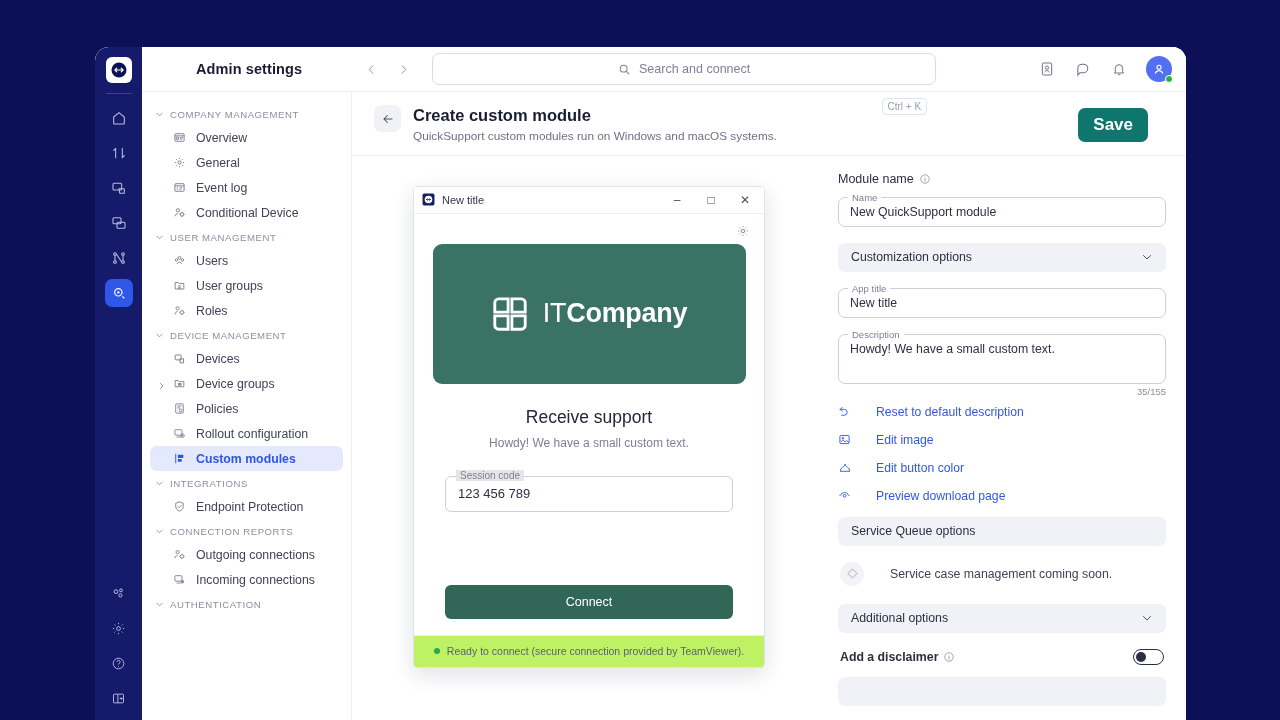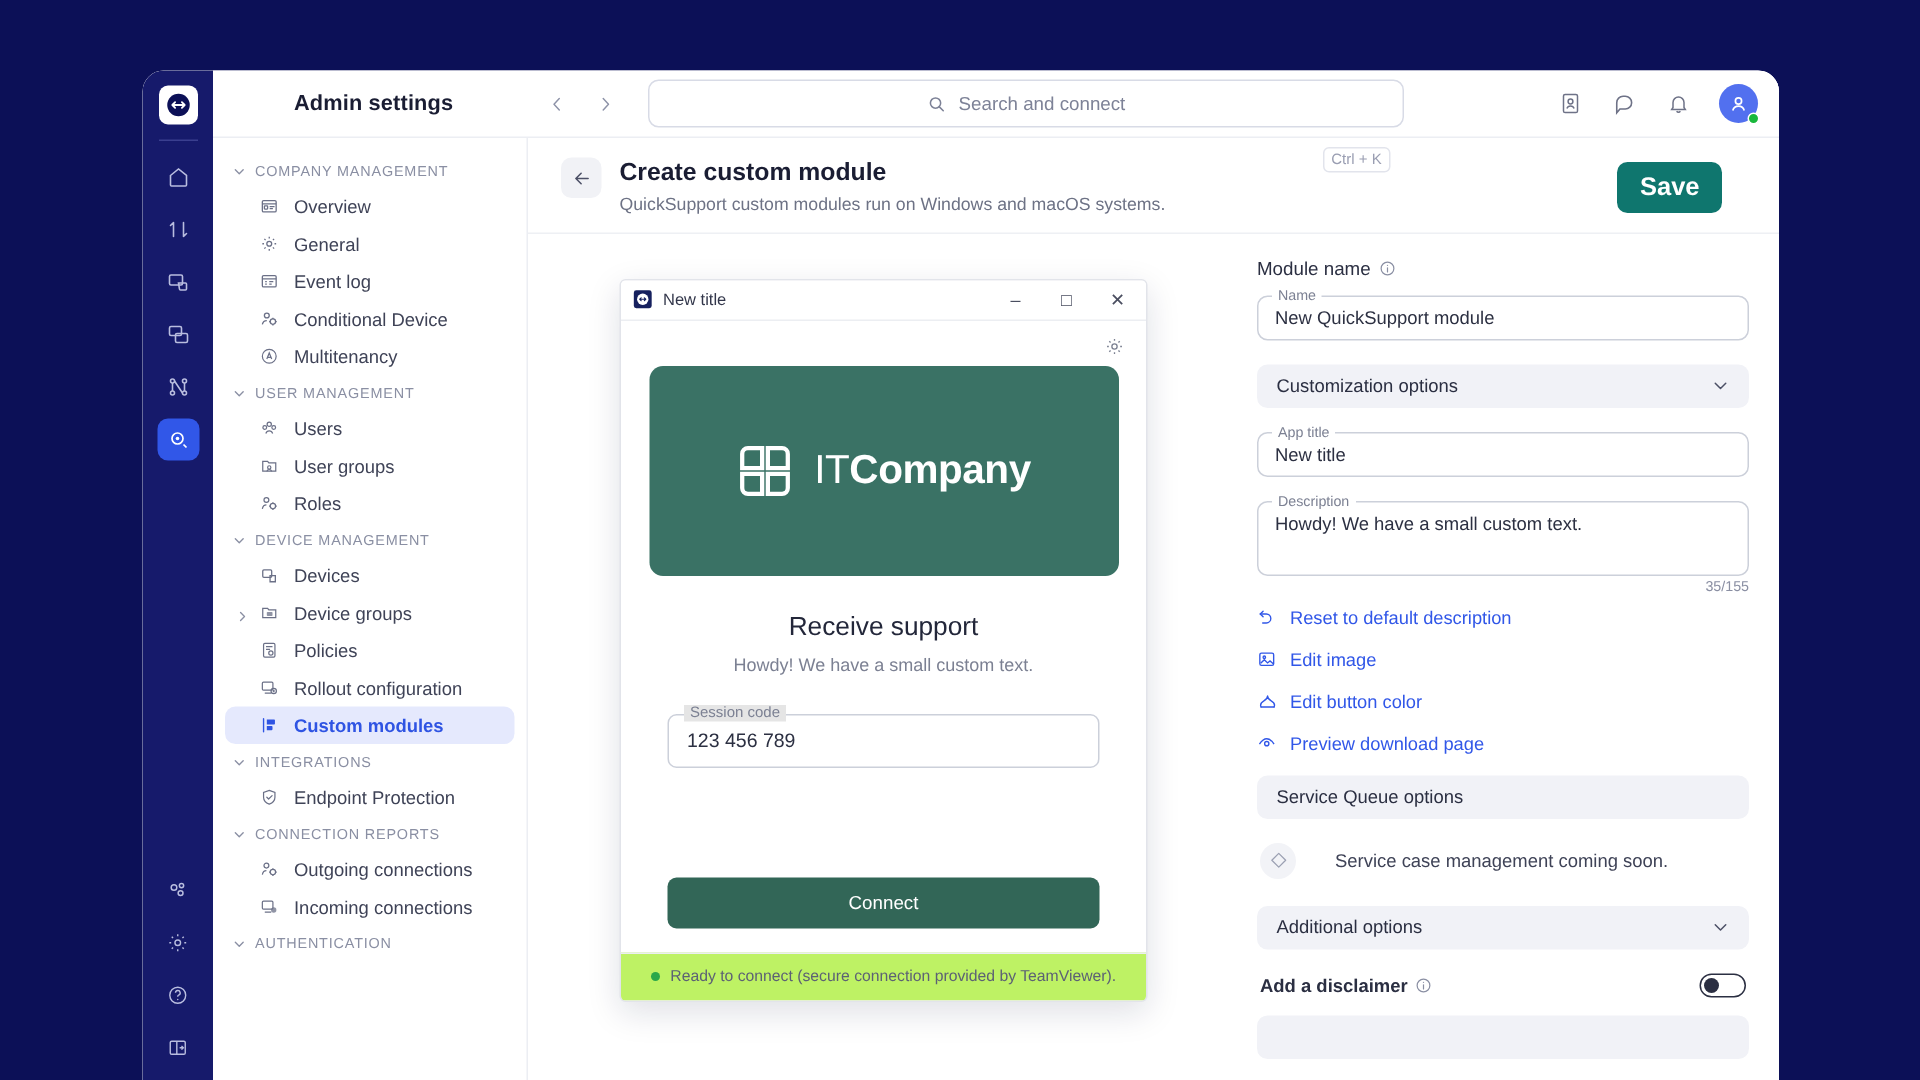--- a/index.html
+++ b/index.html
@@ -193,21 +193,21 @@
   .field-label { position: absolute; left: 9px; top: -6px; background: #fff; padding: 0 4px; font-size: 9.5px; color: #7c8193; }
   .field-value { font-size: 12.3px; color: #2c3042; }
   .counter { text-align: right; font-size: 9.5px; color: #8a8fa3; margin-bottom: 8px; }
   .section-bar {
     background: #f1f2f7; border-radius: 7px; height: 29px;
     display: flex; align-items: center; padding: 0 13px;
     font-size: 12.3px; color: #2b2f42; margin-bottom: 16px;
   }
   .section-bar .sb-spacer { flex: 1 1 auto; }
   .sb-chev { color: #4c5066; width: 12px; height: 12px; }
-  .link-row { display: flex; align-items: center; gap: 9px; margin-bottom: 14px; }
+  .link-row { display: flex; align-items: center; gap: 25px; margin-bottom: 14px; }
   .link-icon { width: 13px; height: 13px; color: #3157e8; display: flex; align-items: center; justify-content: center; }
   .link-text { font-size: 12.2px; color: #3157e8; }
   .sq-row { display: flex; align-items: center; gap: 26px; margin: 2px 0 18px 2px; }
   .sq-icon {
     width: 24px; height: 24px; border-radius: 50%; background: #f2f3f7;
     display: flex; align-items: center; justify-content: center; color: #9ca1b3;
   }
   .sq-text { font-size: 12.3px; color: #3f4357; }
   .toggle-row { display: flex; align-items: center; padding: 0 2px; margin-bottom: 12px; }
   .toggle-label { font-size: 12.3px; color: #2b2f42; display: flex; align-items: center; gap: 5px; font-weight: bold; }
@@ -411,29 +411,20 @@
           <div class="nav-item">
             <span class="ni-icon">
                 <svg width="13" height="13" viewBox="0 0 24 24" fill="none" stroke="currentColor" stroke-width="1.6">
                   <circle cx="9" cy="8" r="3"></circle>
                   <path d="M3.5 19c.6-3.2 2.8-4.8 5.5-4.8"></path>
                   <circle cx="16.5" cy="15.5" r="3.3"></circle>
                   <path d="M16.5 10.8v1.4M16.5 18.8v1.4M21.2 15.5h-1.4M13.2 15.5h-1.4"></path>
                 </svg>
               </span>
             <span>Conditional Device</span>
-          </div>
-          <div class="nav-item">
-            <span class="ni-icon">
-                <svg width="13" height="13" viewBox="0 0 24 24" fill="none" stroke="currentColor" stroke-width="1.5">
-                  <circle cx="12" cy="12" r="8.5"></circle>
-                  <path d="M9 15.5 12 8l3 7.5M10.1 13.4h3.8"></path>
-                </svg>
-              </span>
-            <span>Multitenancy</span>
           </div>
 
           <div class="group-head">
             <span class="chev">
                 <svg width="9" height="9" viewBox="0 0 24 24" fill="none" stroke="currentColor" stroke-width="2.4" stroke-linecap="round" stroke-linejoin="round">
                   <path d="M5 8.5 12 15.5 19 8.5"></path>
                 </svg>
               </span>
             <span>USER MANAGEMENT</span>
           </div>

